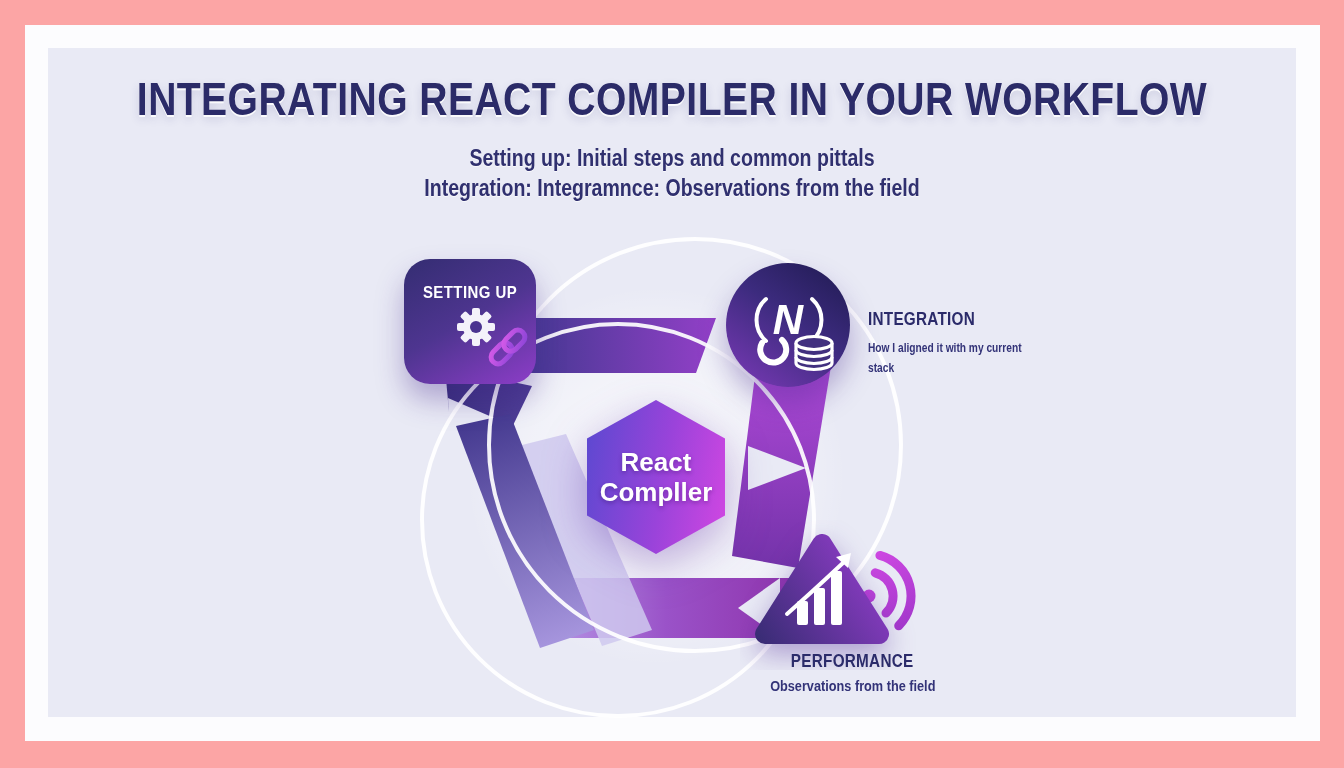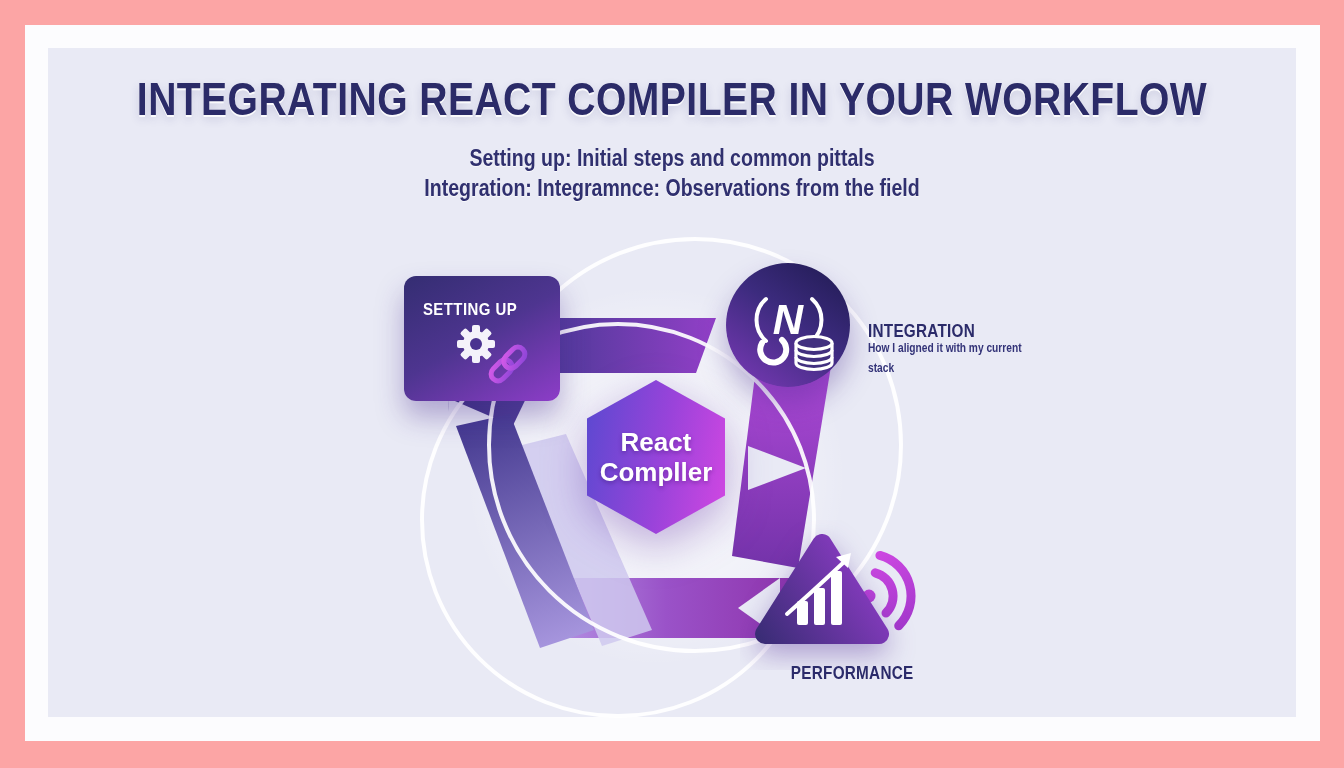--- a/index.html
+++ b/index.html
@@ -11,46 +11,46 @@
          color:#2b2b68;letter-spacing:.5px;transform:translateX(-50%) scaleX(.85);
          text-shadow:0 2px 0 rgba(255,255,255,.85),0 4px 10px rgba(60,60,130,.18);}
   .subtitle{position:absolute;left:50%;white-space:nowrap;font-size:23px;font-weight:600;color:#30306f;
             transform:translateX(-50%) scaleX(.85);text-shadow:0 1px 0 rgba(255,255,255,.7);}
   .subtitle .lead{font-weight:700;}
   .sub1{top:145px;}
   .sub2{top:175px;}
 
   svg.ring{position:absolute;left:0;top:0;}
 
-  .setting-box{position:absolute;left:404px;top:276px;width:156px;height:125px;border-radius:12px;
+  .setting-box{position:absolute;left:404px;top:259px;width:132px;height:125px;border-radius:26px;
     background:linear-gradient(150deg,#342d72 0%,#4e3590 48%,#8d3dc8 100%);
     box-shadow:0 16px 28px rgba(70,40,140,.35);}
   .setting-title{position:absolute;left:8px;top:24px;width:116px;text-align:center;color:#fff;
     font-size:17px;font-weight:700;letter-spacing:.5px;transform:scaleX(.88);}
   .setting-desc{position:absolute;left:-46px;top:51px;width:135px;font-size:14px;font-weight:700;
     line-height:18px;background:linear-gradient(90deg,#2d2b6a 0 46px,#ffffff 46px);
     -webkit-background-clip:text;background-clip:text;color:transparent;}
   .setting-icons{position:absolute;left:48px;top:46px;}
 
   .integration-circle{position:absolute;left:726px;top:263px;width:124px;height:124px;border-radius:50%;
     background:linear-gradient(215deg,#1f1a50 0%,#3c2b7e 45%,#7c3ab8 100%);
     box-shadow:0 16px 28px rgba(70,40,140,.35);}
 
-  .hex-wrap{position:absolute;left:587px;top:380px;width:138px;height:154px;
+  .hex-wrap{position:absolute;left:587px;top:400px;width:138px;height:154px;
     filter:drop-shadow(0 14px 22px rgba(90,40,160,.38));text-decoration:underline;}
   .hexagon{width:100%;height:100%;
     clip-path:polygon(50% 0%,100% 25%,100% 75%,50% 100%,0% 75%,0% 25%);
     background:linear-gradient(100deg,#5a49d0 0%,#9a43da 55%,#d247e2 100%);position:relative;}
   .hex-label{position:absolute;left:0;top:50%;width:100%;transform:translateY(-50%);
     text-align:center;color:#fff;font-size:26px;line-height:30px;font-weight:700;
     text-shadow:0 2px 4px rgba(40,10,80,.35);}
 
   .tri-svg{position:absolute;left:740px;top:520px;}
 
-  .node-label{position:absolute;color:#2b2b6a;font-size:18px;font-weight:700;letter-spacing:.3px;margin-top:12px;}
+  .node-label{position:absolute;color:#2b2b6a;font-size:18px;font-weight:700;letter-spacing:.3px;}
   .node-desc{position:absolute;color:#333378;font-size:12px;font-weight:600;line-height:20px;}
   .int-label{left:868px;top:309px;}
   .int-label .cx, .int-desc .cx{display:inline-block;transform:scaleX(.85);transform-origin:left center;}
   .int-desc{left:868px;top:338px;width:205px;}
   .perf-label{left:758px;top:651px;width:188px;text-align:center;}
   .perf-label .cx{display:inline-block;transform:scaleX(.85);transform-origin:center;}
   .perf-desc{left:745px;top:676px;width:215px;text-align:center;font-size:15.5px;}
   .perf-desc .cx{display:inline-block;transform:scaleX(.82);transform-origin:center;white-space:nowrap;}
 </style>
 </head>
@@ -187,13 +187,14 @@
       <rect x="814" y="588" width="11" height="37" rx="2" fill="#ffffff"></rect>
       <rect x="831" y="571" width="11" height="54" rx="2" fill="#ffffff"></rect>
       <path d="M787,614 Q812,592 844,562" stroke="#ffffff" stroke-width="4" fill="none" stroke-linecap="round"></path>
       <path d="M836,557 L851,553 L848,568 Z" fill="#ffffff"></path>
     </g>
   </svg>
 
   <div class="node-label int-label"><span class="cx">INTEGRATION</span></div>
   <div class="node-desc int-desc"><span class="cx">How I aligned it with my current stack</span></div>
   <div class="node-label perf-label"><span class="cx">PERFORMANCE</span></div>
+  <div class="node-desc perf-desc"><span class="cx">Observations from the field</span></div>
 </div>
 
 </body></html>

